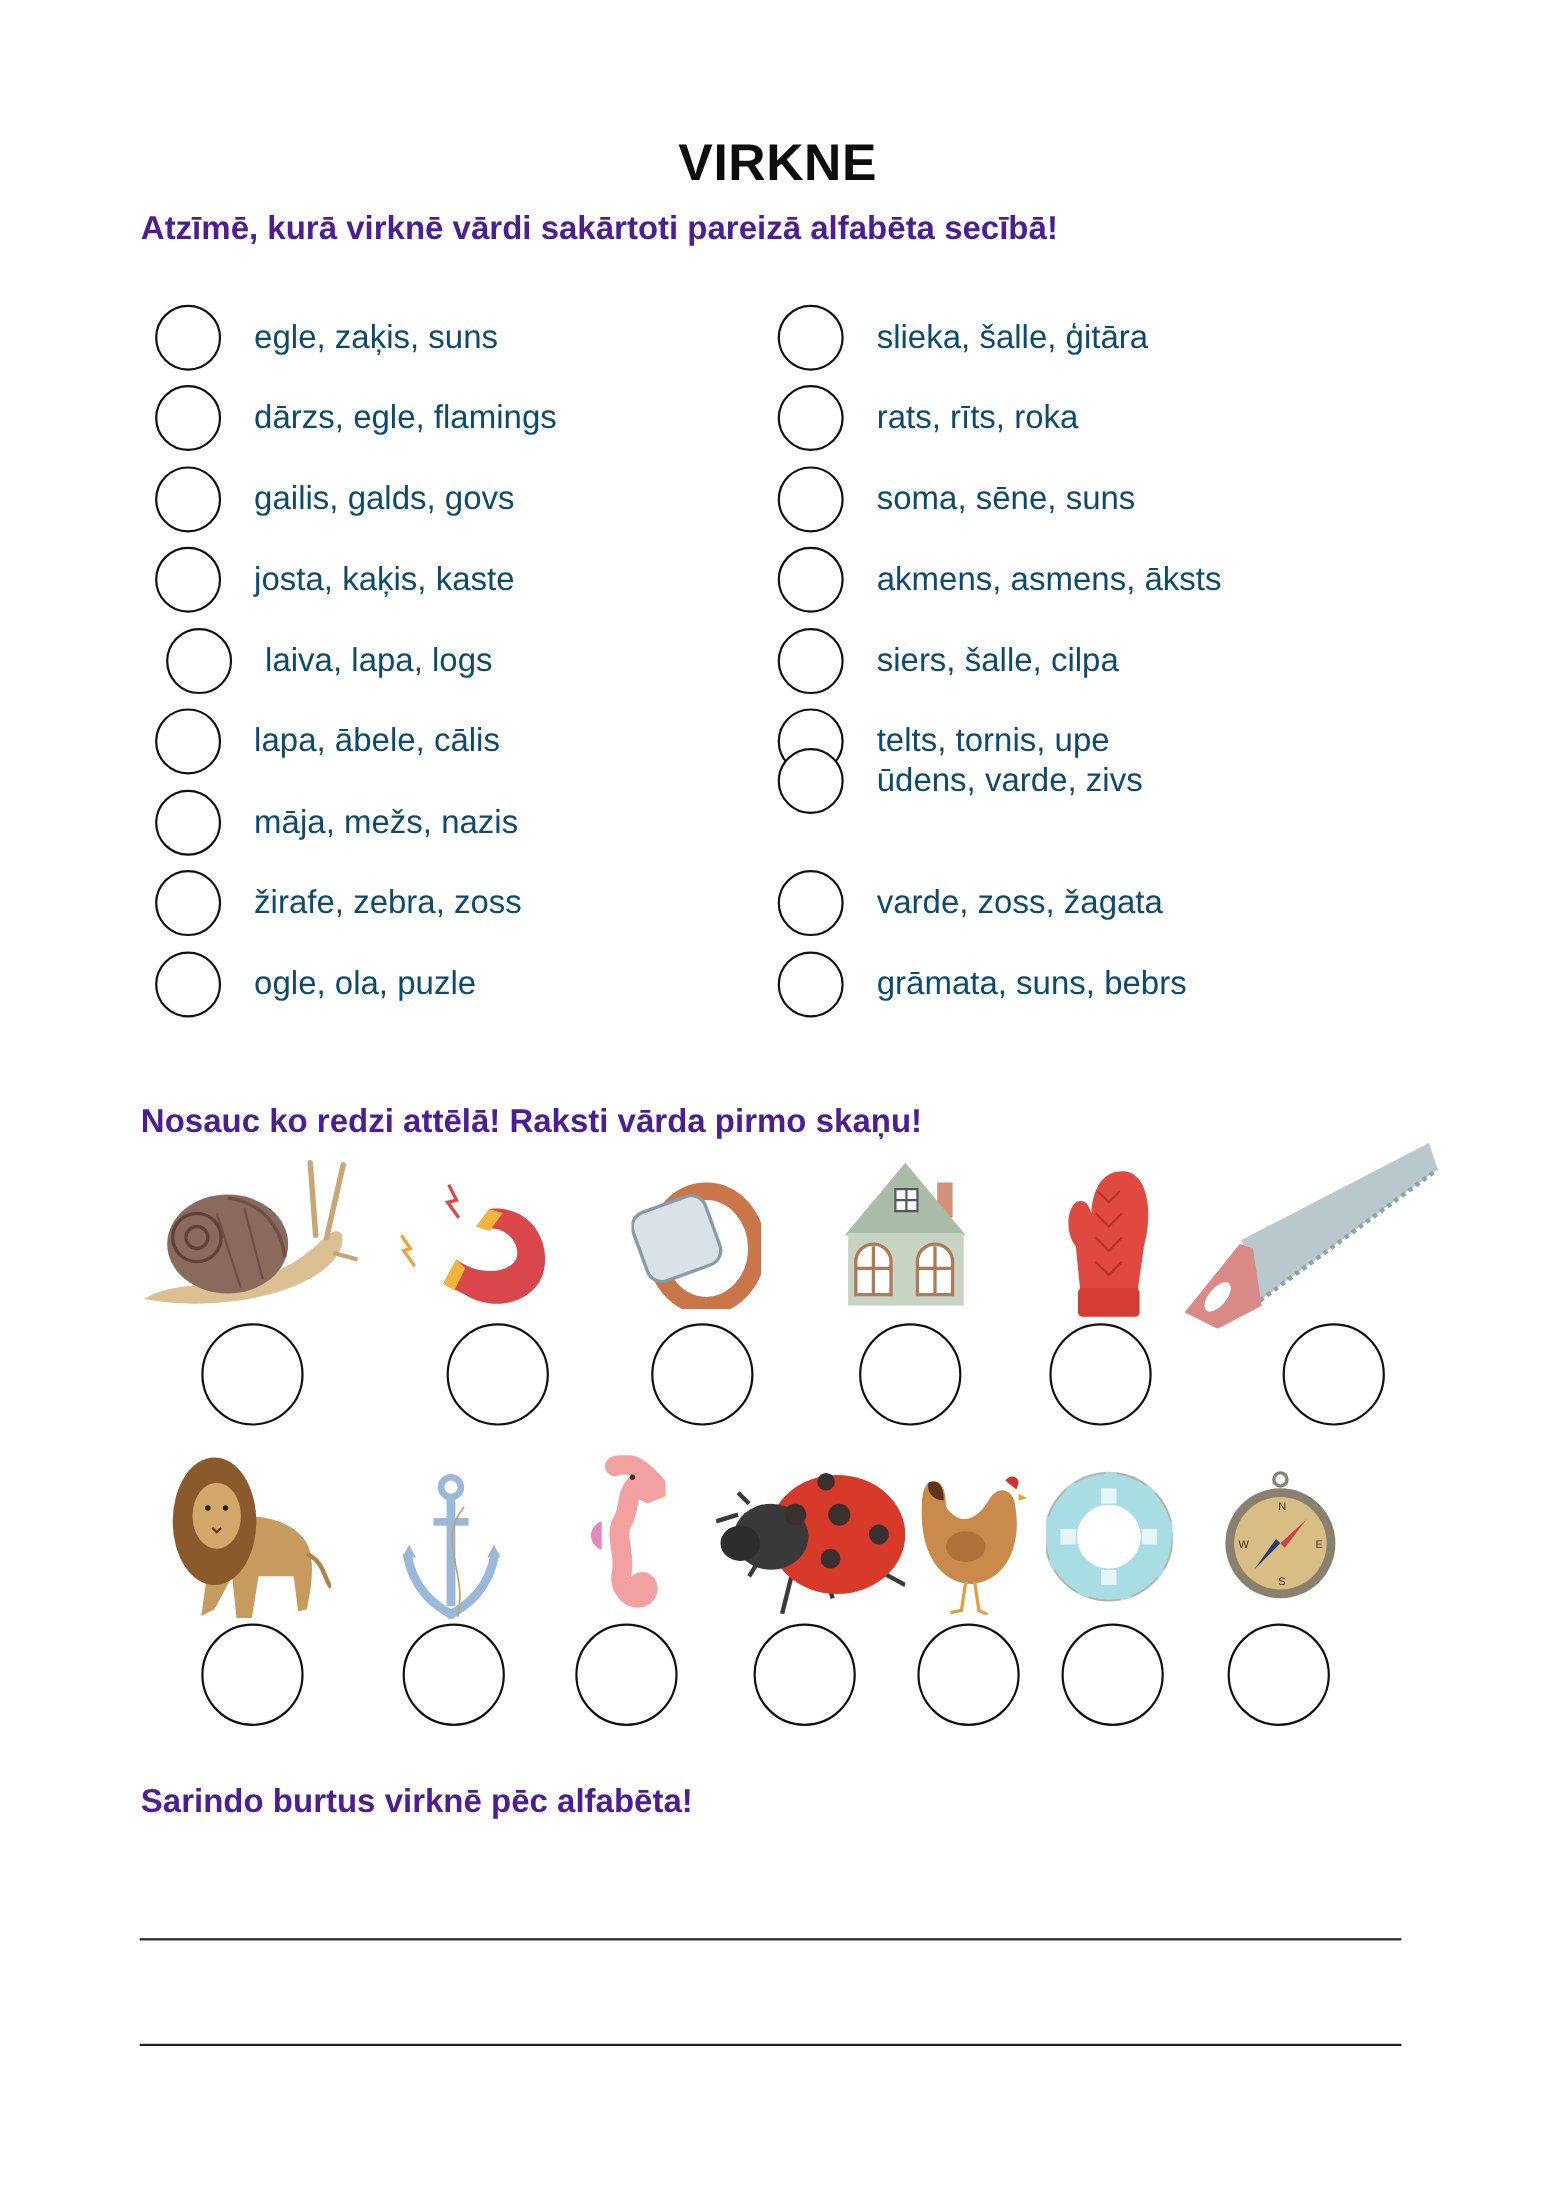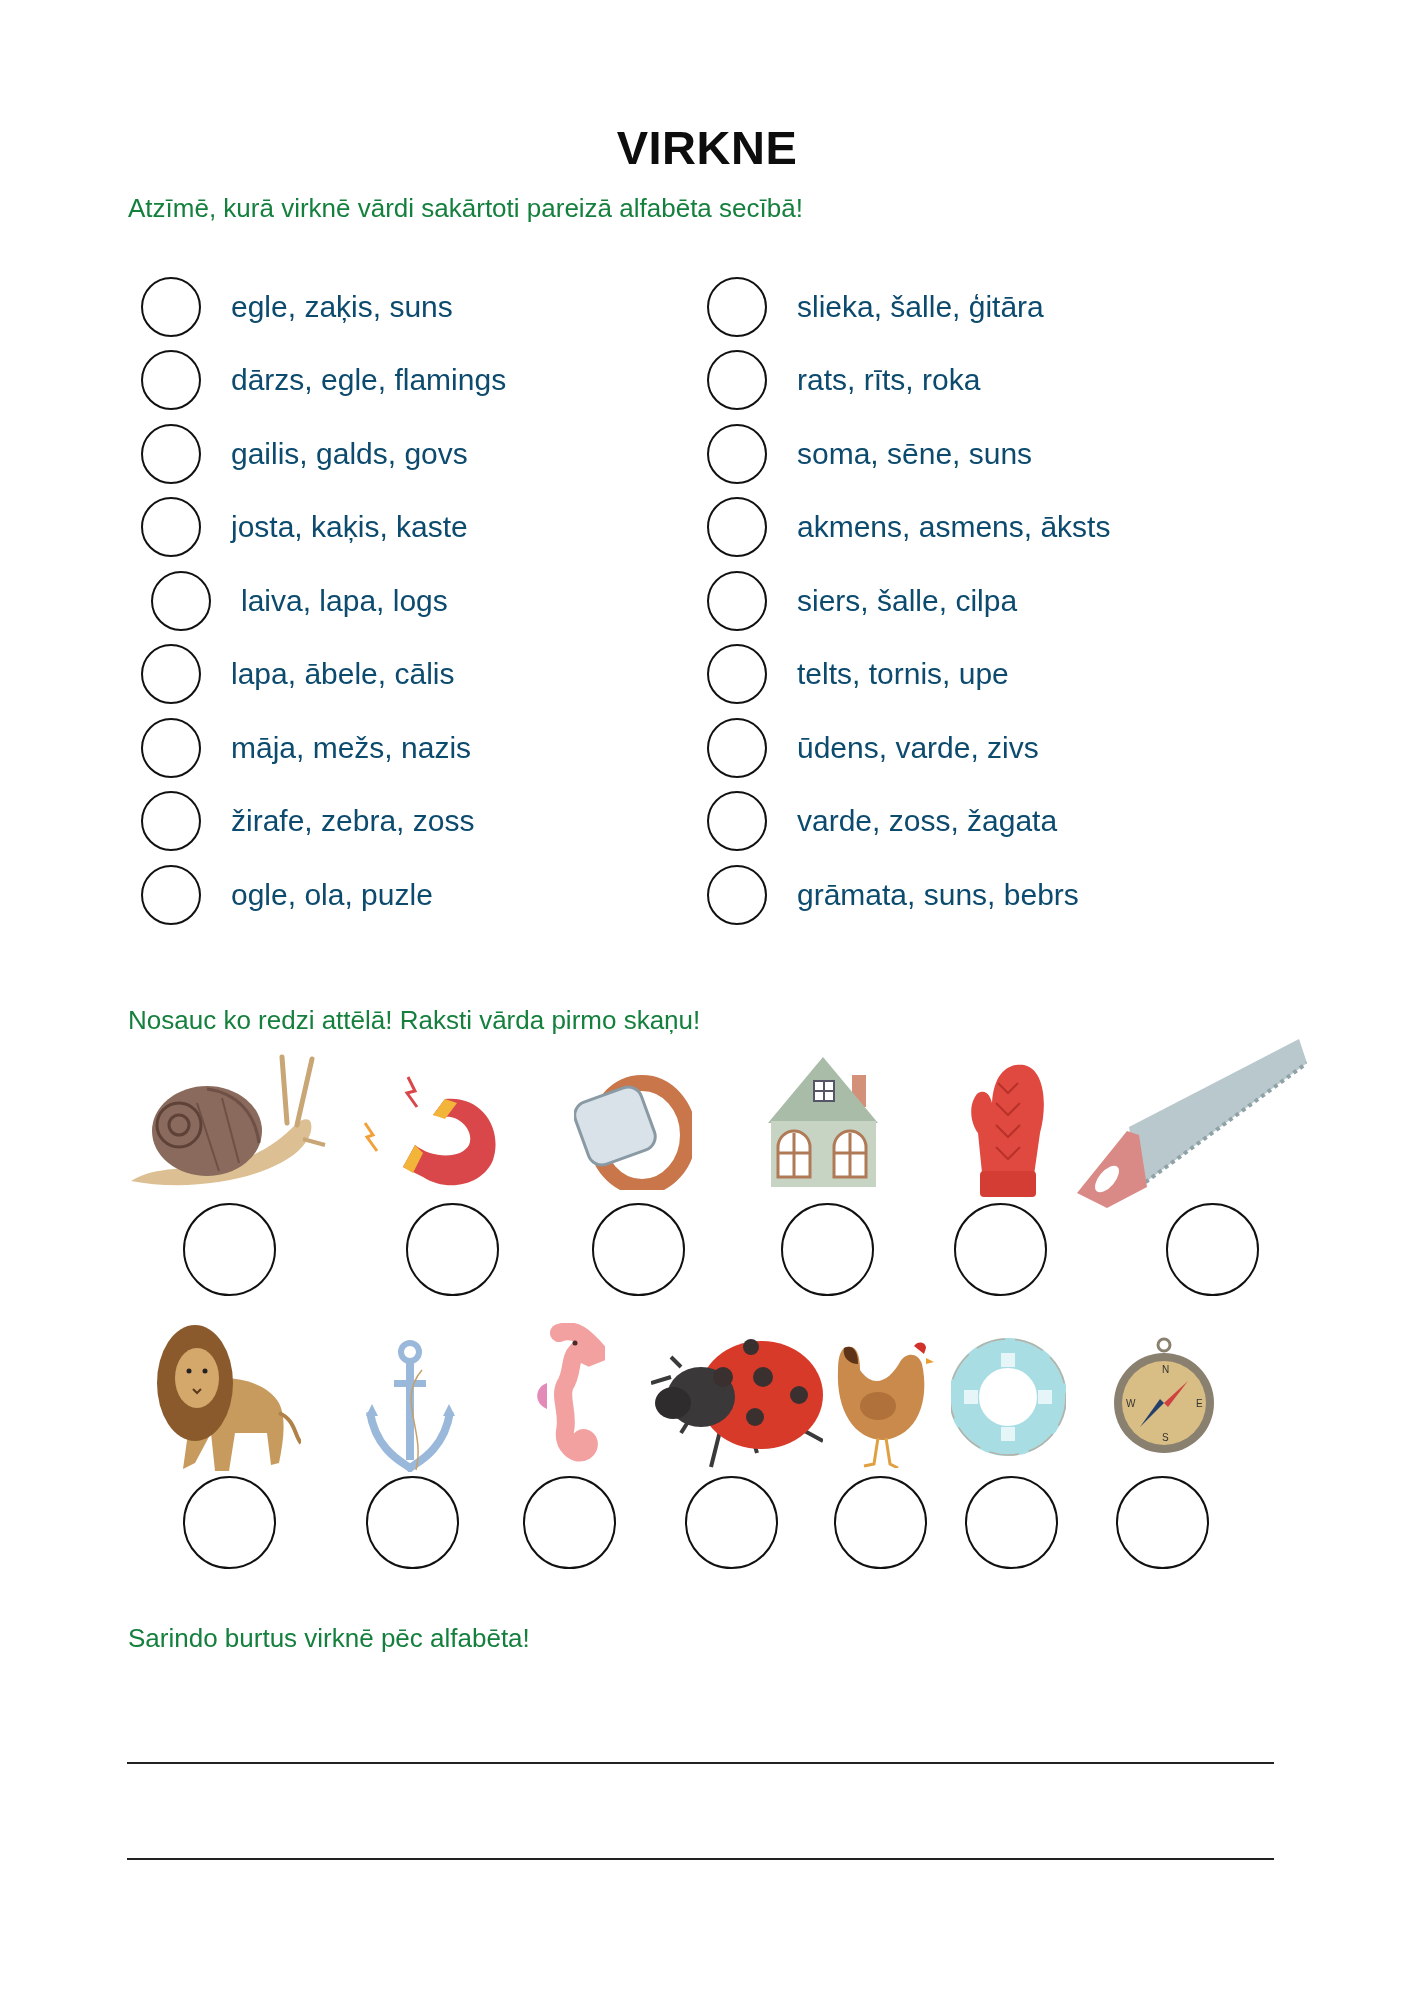--- a/index.html
+++ b/index.html
@@ -1,20 +1,20 @@
 <!DOCTYPE html>
 <html><head>
 <meta charset="utf-8">
 <style>
   html, body { margin: 0; padding: 0; background: #ffffff; }
   body { width: 1414px; height: 2000px; position: relative; overflow: hidden;
          font-family: "Liberation Sans", "DejaVu Sans", sans-serif; color: #111111; }
   .title { position: absolute; left: 0; width: 1414px; top: 120px; text-align: center;
            font-weight: bold; font-size: 47px; line-height: 56px; letter-spacing: 0.5px; color: #0d0d0d; }
-  .instr { position: absolute; left: 128px; font-size: 26px; line-height: 36px; white-space: nowrap; color: #15803d; }
+  .instr { position: absolute; left: 128px; font-size: 30px; line-height: 36px; white-space: nowrap; color: #4c1d95; font-weight: bold; }
   .row { position: absolute; height: 60px; display: flex; align-items: center; }
   .radio { width: 56px; height: 56px; border: 2px solid #111; border-radius: 50%; box-sizing: content-box; flex: none; background: #fff; cursor: pointer; }
   .row-text { font-size: 30px; line-height: 36px; margin-left: 30px; white-space: nowrap; color: #0c4a6e; }
   .pic { position: absolute; }
   .pic svg { width: 100%; height: 100%; display: block; }
   .answer { position: absolute; width: 89px; height: 89px; border: 2px solid #111; border-radius: 50%; background: #fff; cursor: text; }
   .line { position: absolute; left: 127px; width: 1147px; height: 0; border-top: 2px solid #222; }
 </style>
 </head>
 <body>
@@ -80,21 +80,21 @@
       <span class="row-text">akmens, asmens, āksts</span>
     </div>
   <div class="row" style="left:707px; top:571px;">
       <div class="radio"></div>
       <span class="row-text">siers, šalle, cilpa</span>
     </div>
   <div class="row" style="left:707px; top:644px;align-items:center;">
       <div class="radio"></div>
       <span class="row-text">telts, tornis, upe</span>
     </div>
-  <div class="row" style="left:707px; top:718px;">
+  <div class="row" style="left:707px; top:680px;">
       <div class="radio"></div>
       <span class="row-text">ūdens, varde, zivs</span>
     </div>
   <div class="row" style="left:707px; top:791px;">
       <div class="radio"></div>
       <span class="row-text">varde, zoss, žagata</span>
     </div>
   <div class="row" style="left:707px; top:865px;text-align:right;">
       <div class="radio"></div>
       <span class="row-text">grāmata, suns, bebrs</span>

